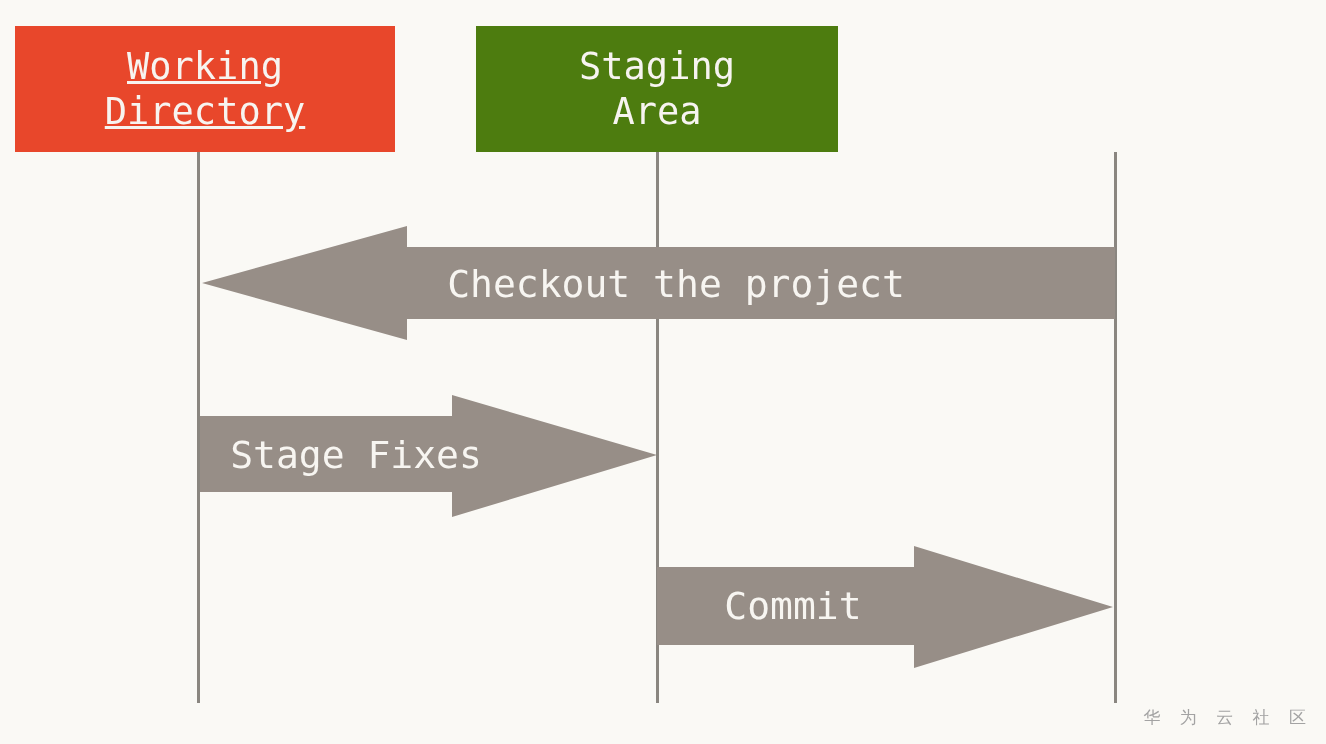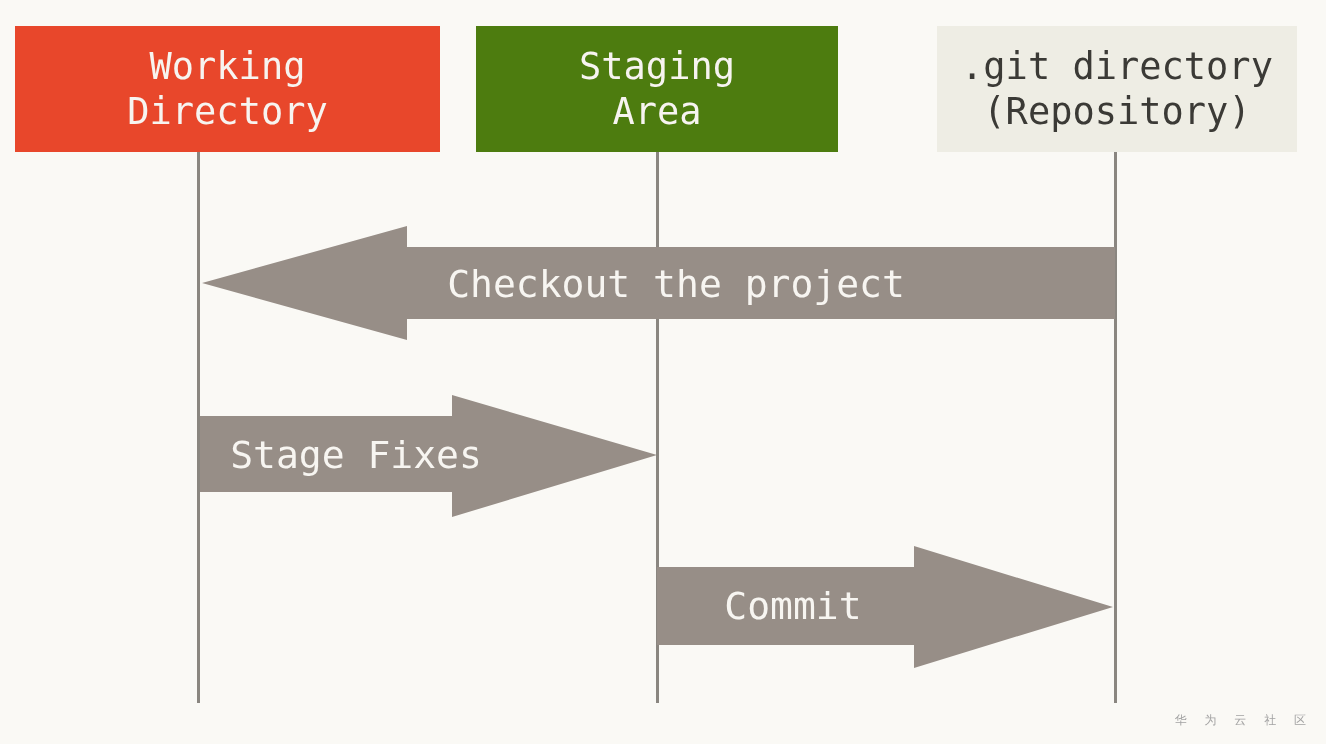--- a/index.html
+++ b/index.html
@@ -27,23 +27,24 @@
     align-items: center;
     justify-content: center;
     text-align: center;
     font-size: 37px;
     line-height: 1.22;
     white-space: pre-line;
     letter-spacing: 0px;
   }
   .box-working {
     left: 15px;
-    width: 425px;
+    width: 380px;
     background: #E8472B;
     color: #F7F4F0;
+    text-decoration: underline;
   }
   .box-staging {
     left: 476px;
     width: 362px;
     background: #4d7c0f;
     color: #F7F4F0;
   }
   .box-git {
     left: 937px;
     width: 360px;
@@ -60,39 +61,37 @@
   svg .arrow-label {
     font-family: "DejaVu Sans Mono", monospace;
     font-size: 38px;
     fill: #F7F5F1;
   }
   .watermark {
     position: absolute;
     right: 13px;
     bottom: 15px;
     font-family: "DejaVu Sans", "Liberation Sans", sans-serif;
-    font-size: 12px;
+    font-size: 17px;
     letter-spacing: 7px;
     color: #A3A3A3;
     margin-top: 24px;
   }
 </style>
 </head>
 <body>
 
 <div class="canvas">
 
   <div class="col-box box-working">Working
 Directory</div>
 
   <div class="col-box box-staging">Staging
 Area</div>
 
-  <div class="col-box box-git">.git directory
-(Repository)</div>
 
   <svg class="diagram-layer" viewBox="0 0 1326 744">
 
     <line x1="198.5" y1="152" x2="198.5" y2="703" stroke-width="3" stroke="#8A8680"></line>
     <line x1="657.5" y1="152" x2="657.5" y2="703" stroke-width="3" stroke="#8A8680"></line>
     <line x1="1115.5" y1="152" x2="1115.5" y2="703" stroke-width="3" stroke="#8A8680"></line>
 
     <polygon points="202,283 407,226 407,247 1115,247 1115,319 407,319 407,340" fill="#978E87"></polygon>
     <text class="arrow-label" x="676" y="284" text-anchor="middle" dominant-baseline="central">Checkout the project</text>
 

